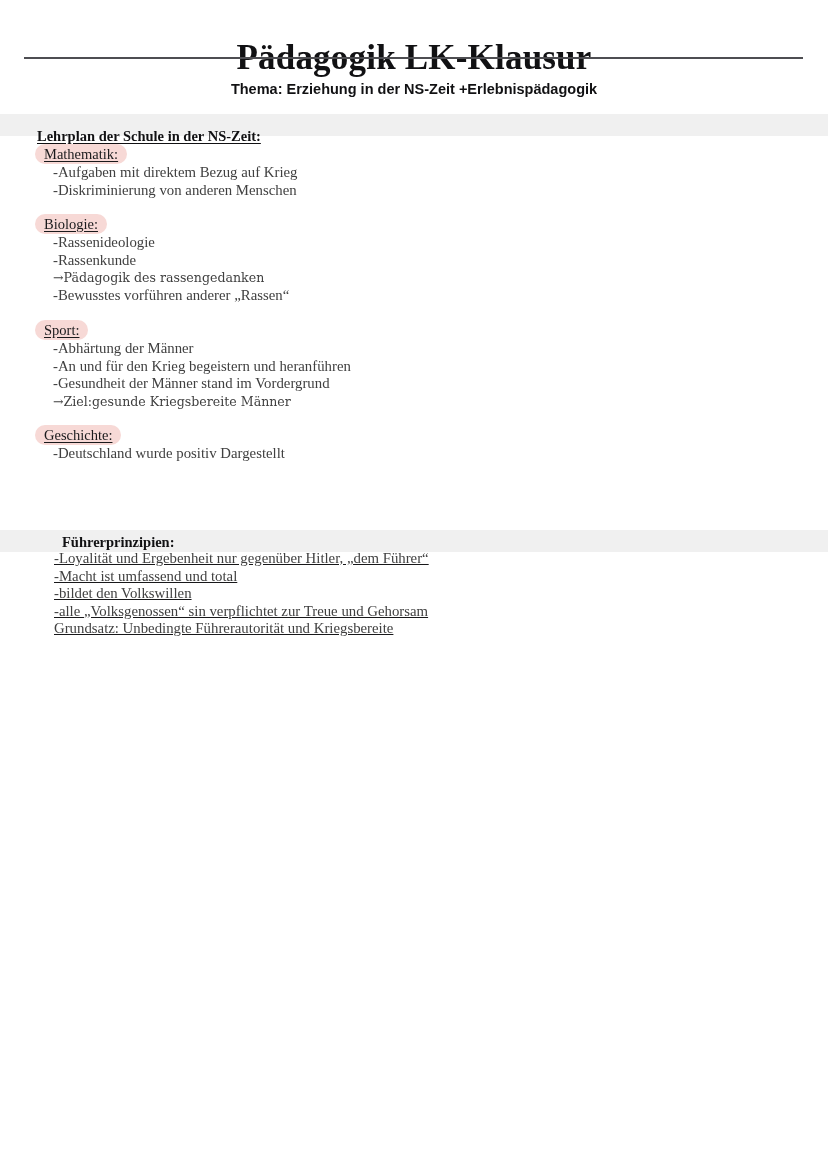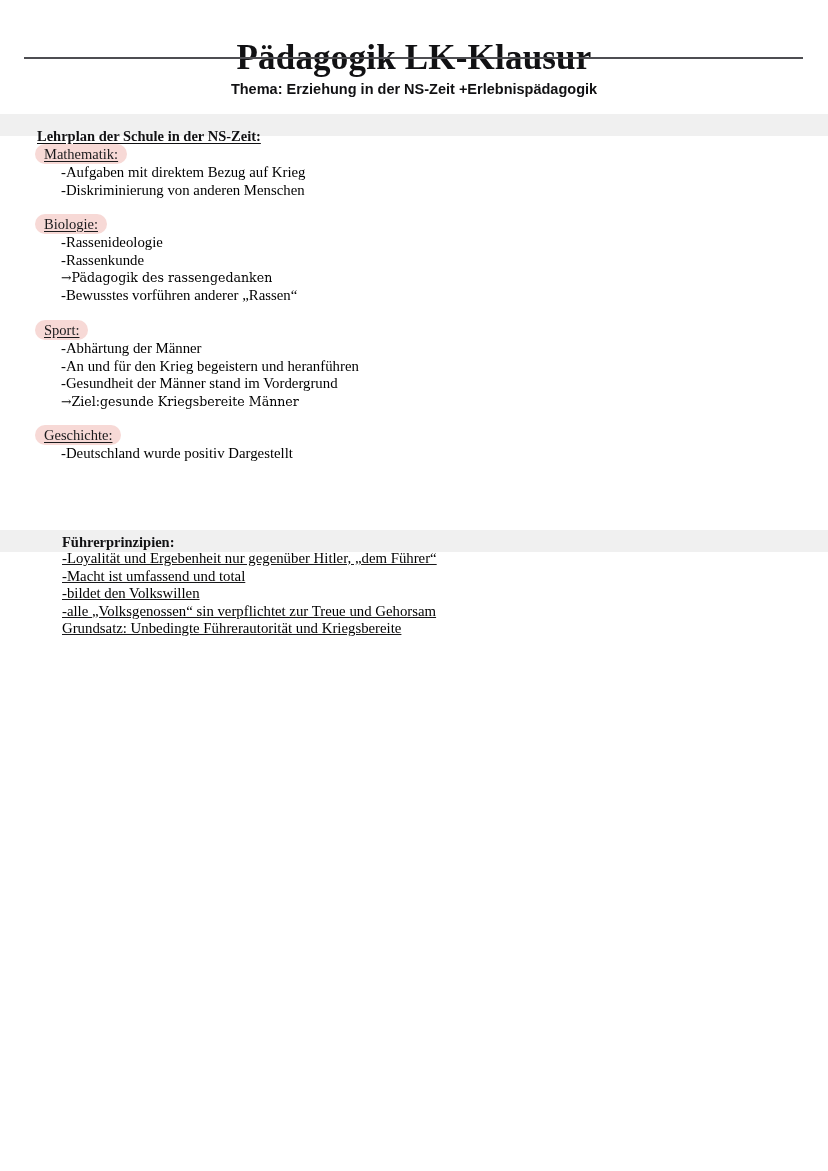--- a/index.html
+++ b/index.html
@@ -112,23 +112,22 @@
 
   .lines {
     margin-top: 0px;
     padding-left: 9px;
   }
 
   .line {
     font-family: "Liberation Serif", "DejaVu Serif", serif;
     font-size: 14.8px;
     line-height: 17.5px;
-    color: #000000;
+    color: #404040;
     white-space: nowrap;
-    margin-left: 8px;
   }
   
   .line.arrow {
     font-family: "DejaVu Serif", "Liberation Serif", serif;
     font-size: 12.6px;
     line-height: 17.5px;
   }
 
   
   .fuehrer-lines {

